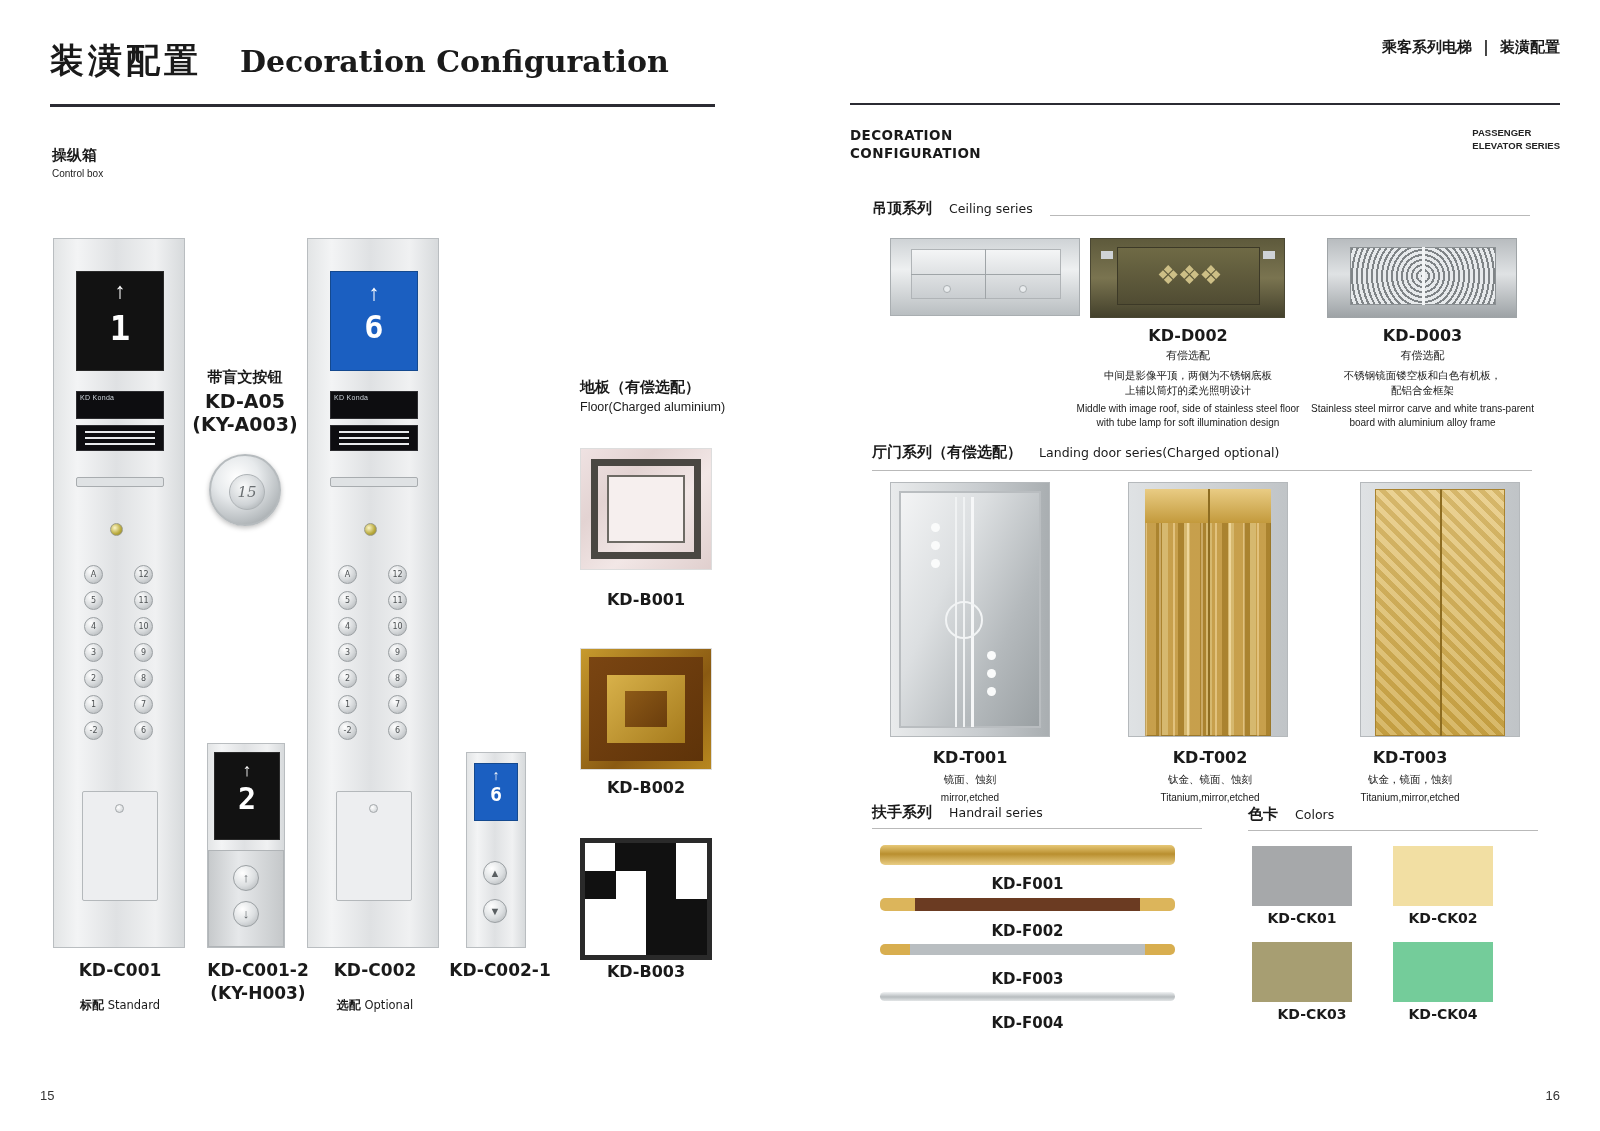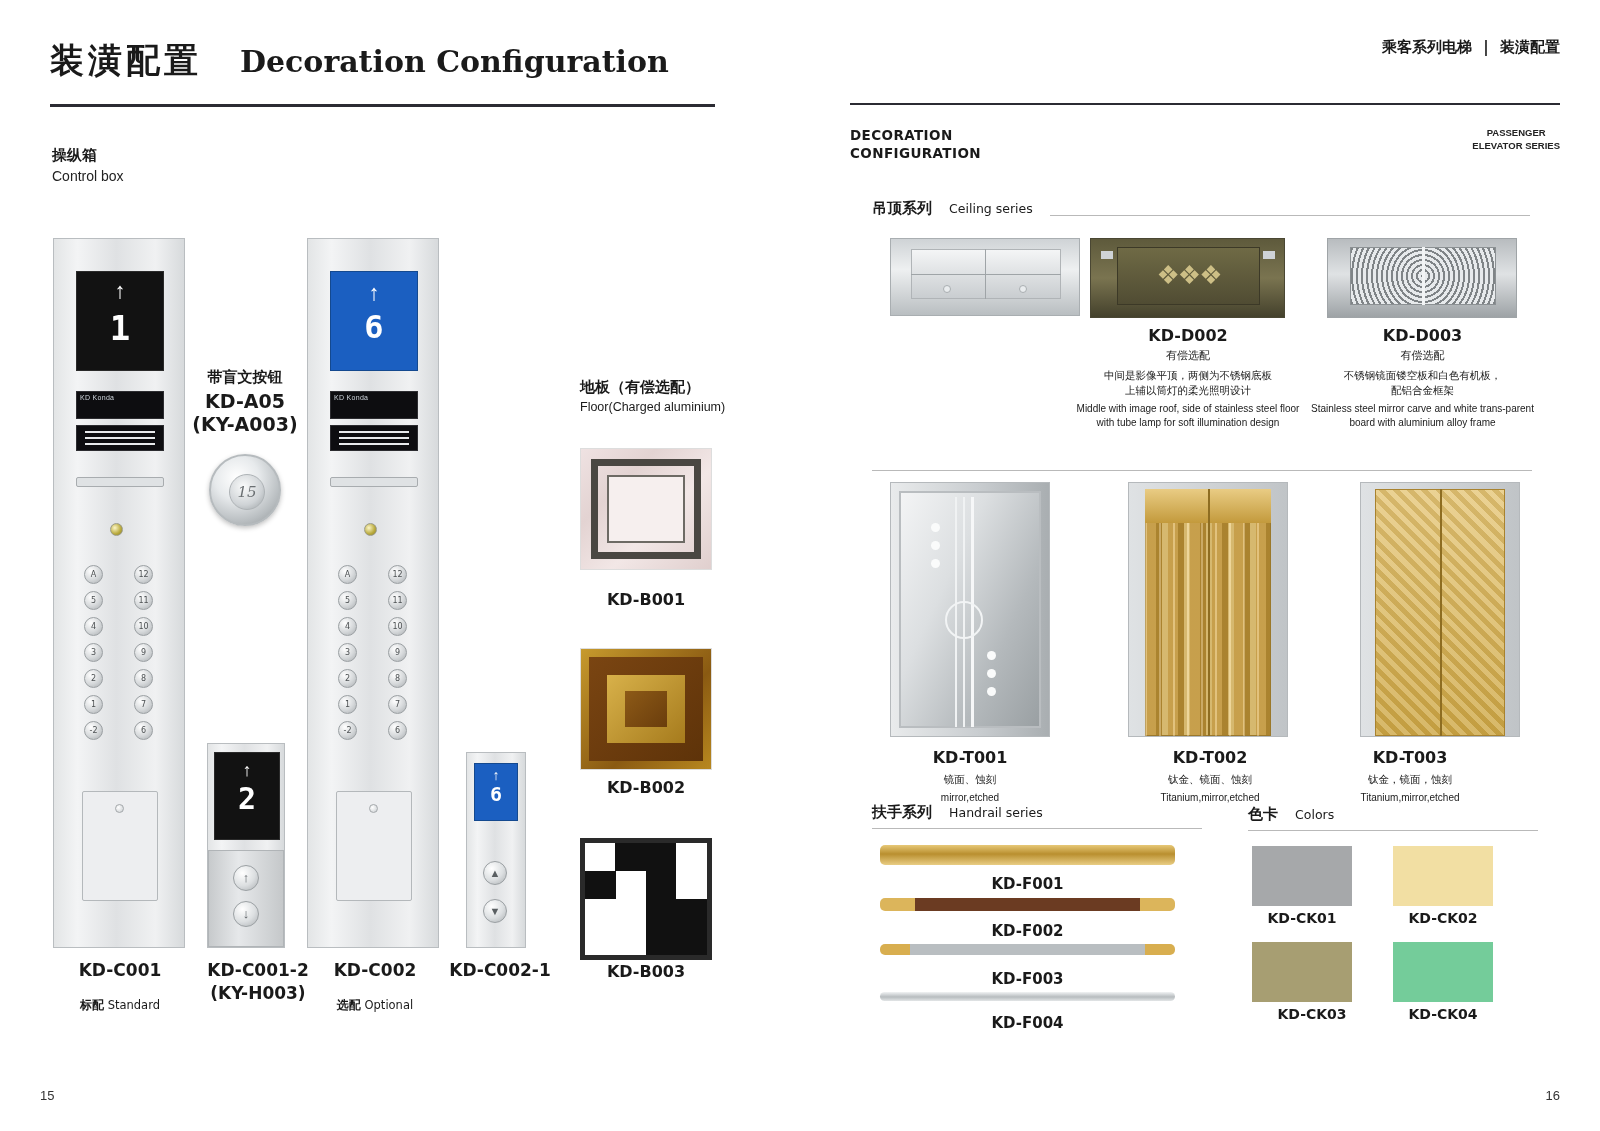--- a/index.html
+++ b/index.html
@@ -27,21 +27,21 @@
     font-family:"DejaVu Serif", serif;
   }
   .title-rule {
     position:absolute; left:50px; top:104px; width:665px; height:3px; background:#2b2b33;
   }
   .sec-label-cn {
     position:absolute; left:52px; top:146px; font-size:15px; font-weight:bold;
     font-family:"DejaVu Sans", sans-serif;
   }
   .sec-label-en {
-    position:absolute; left:52px; top:168px; font-size:14px; color:#222;
+    position:absolute; left:52px; top:168px; font-size:10px; color:#222;
   }
 
   
   .panel {
     position:absolute;
     background:linear-gradient(90deg,#e3e5e6 0%,#f3f4f5 18%,#dfe1e3 48%,#f0f1f2 78%,#d7dadc 100%);
     border:1px solid #b9bdc0;
   }
   .panel.p1 { left:53px; top:238px; width:132px; height:710px; }
   .panel.p2 { left:307px; top:238px; width:132px; height:710px; }
@@ -146,21 +146,21 @@
     position:absolute; right:40px; top:38px; font-size:15px; font-weight:bold;
     font-family:"DejaVu Sans", sans-serif;
   }
   .r-head span { font-weight:bold; }
   .r-rule { position:absolute; left:10px; top:103px; width:710px; height:2px; background:#2b2b33; }
   .r-title {
     position:absolute; left:10px; top:126px; font-size:13.5px; font-weight:bold;
     letter-spacing:.4px; line-height:18px; font-family:"DejaVu Sans", sans-serif;
   }
   .r-series {
-    position:absolute; right:40px; top:126px; text-align:center; font-size:9.5px;
+    position:absolute; right:40px; top:126px; text-align:left; font-size:9.5px;
     font-weight:bold; line-height:13px; color:#222;
   }
   .sub-head { position:absolute; font-family:"DejaVu Sans", sans-serif; }
   .sub-head .cn { font-size:15px; font-weight:bold; }
   .sub-head .en { font-size:12.5px; margin-left:12px; }
   .sub-rule { position:absolute; height:1px; background:#b9b9b9; }
 
   .cl-img { position:absolute; }
   .cl-cap { position:absolute; text-align:center; }
   .cl-cap .code { font-size:16px; font-weight:bold; font-family:"DejaVu Sans", sans-serif; }
@@ -410,20 +410,24 @@
       <div style="position:absolute; left:94px; top:8px; width:3px; height:58px; background:#f2f4f5;"></div>
     </div>
     <div class="cl-cap" style="left:460px; top:326px; width:245px;">
       <div class="code">KD-D003</div>
       <div class="tag">有偿选配</div>
       <div class="cn" style="white-space:pre-line;">不锈钢镜面镂空板和白色有机板，
 配铝合金框架</div>
       <div class="en">Stainless steel mirror carve and white trans-parent board with aluminium alloy frame</div>
     </div>
 
+    <div class="sub-head" style="left:32px; top:442px;">
+      <span class="cn">厅门系列（有偿选配）</span>
+      <span class="en">Landing door series(Charged optional)</span>
+    </div>
     <div class="sub-rule" style="left:32px; top:470px; width:660px;"></div>
 
     <div class="door" style="left:50px; top:482px; width:160px; height:255px;
         background:linear-gradient(90deg,#e9ebec,#c9cdd0 55%,#a9aeb1);">
       <div style="position:absolute; left:8px; top:8px; right:8px; bottom:8px; border:2px solid #b9bdc0;
           background:linear-gradient(115deg,#f3f4f5 0%,#dcdfe1 35%,#b4b9bc 70%,#9aa0a3 100%);"></div>
       <div style="position:absolute; left:64px; top:14px; width:2px; height:230px; background:#f0f2f3;"></div>
       <div style="position:absolute; left:72px; top:14px; width:2px; height:230px; background:#f0f2f3;"></div>
       <div style="position:absolute; left:80px; top:14px; width:3px; height:230px; background:#f6f7f8;"></div>
       <div style="position:absolute; left:54px; top:118px; width:38px; height:38px; border:2px solid #f2f4f5; border-radius:50%;"></div>

